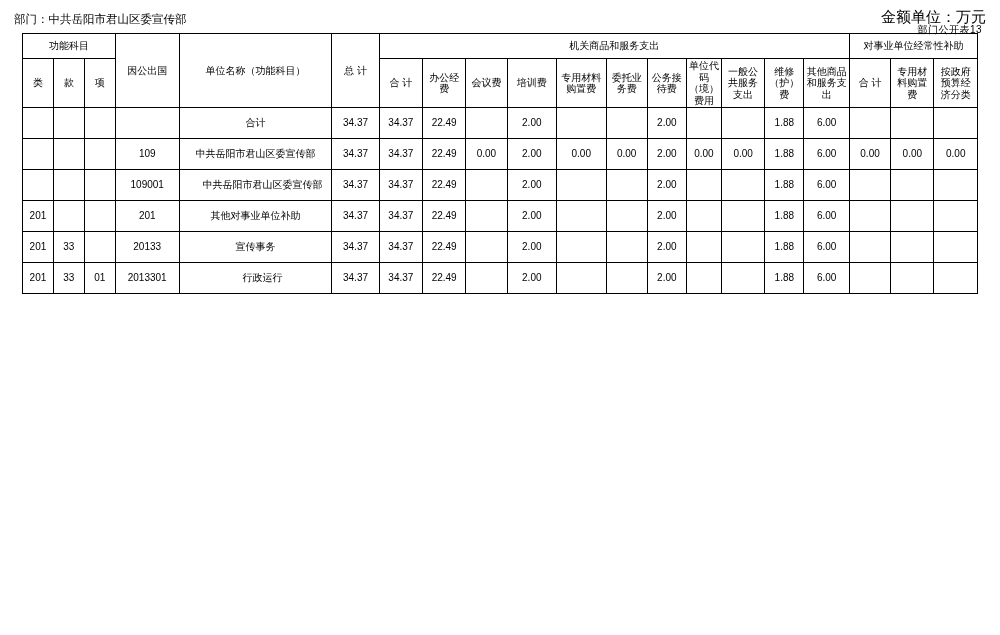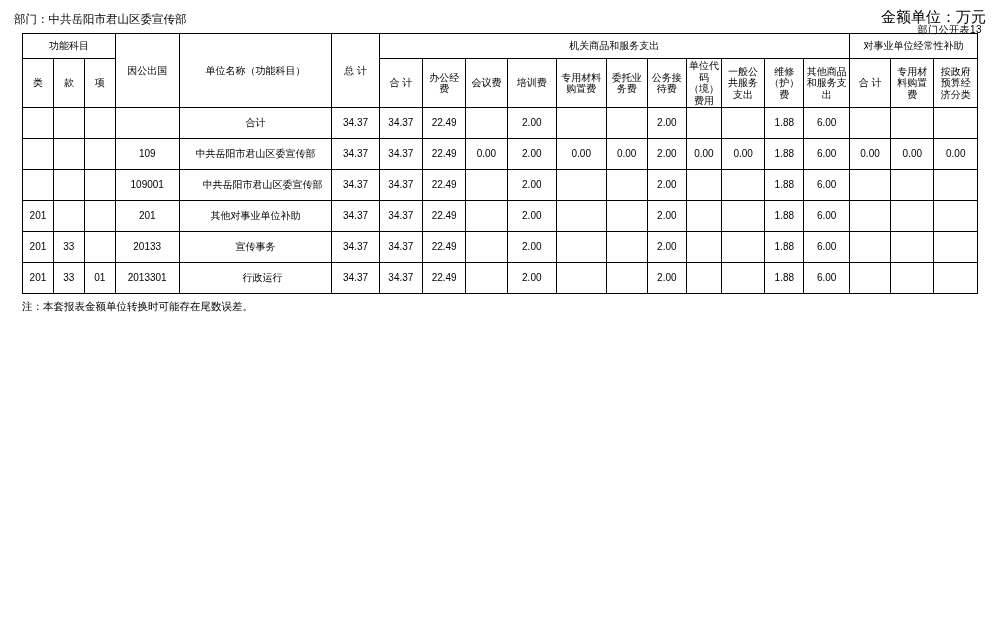--- a/index.html
+++ b/index.html
@@ -290,15 +290,14 @@
           <td class="num"></td>
           <td class="num">1.88</td>
           <td class="num">6.00</td>
           <td class="num"></td>
           <td class="num"></td>
           <td class="num"></td>
         </tr>
       </tbody>
   </table>
 
-  <div class="note">注：本套报表金额单位转换时可能存在尾数误差。</div>
 
 </div>
 
 </body></html>

